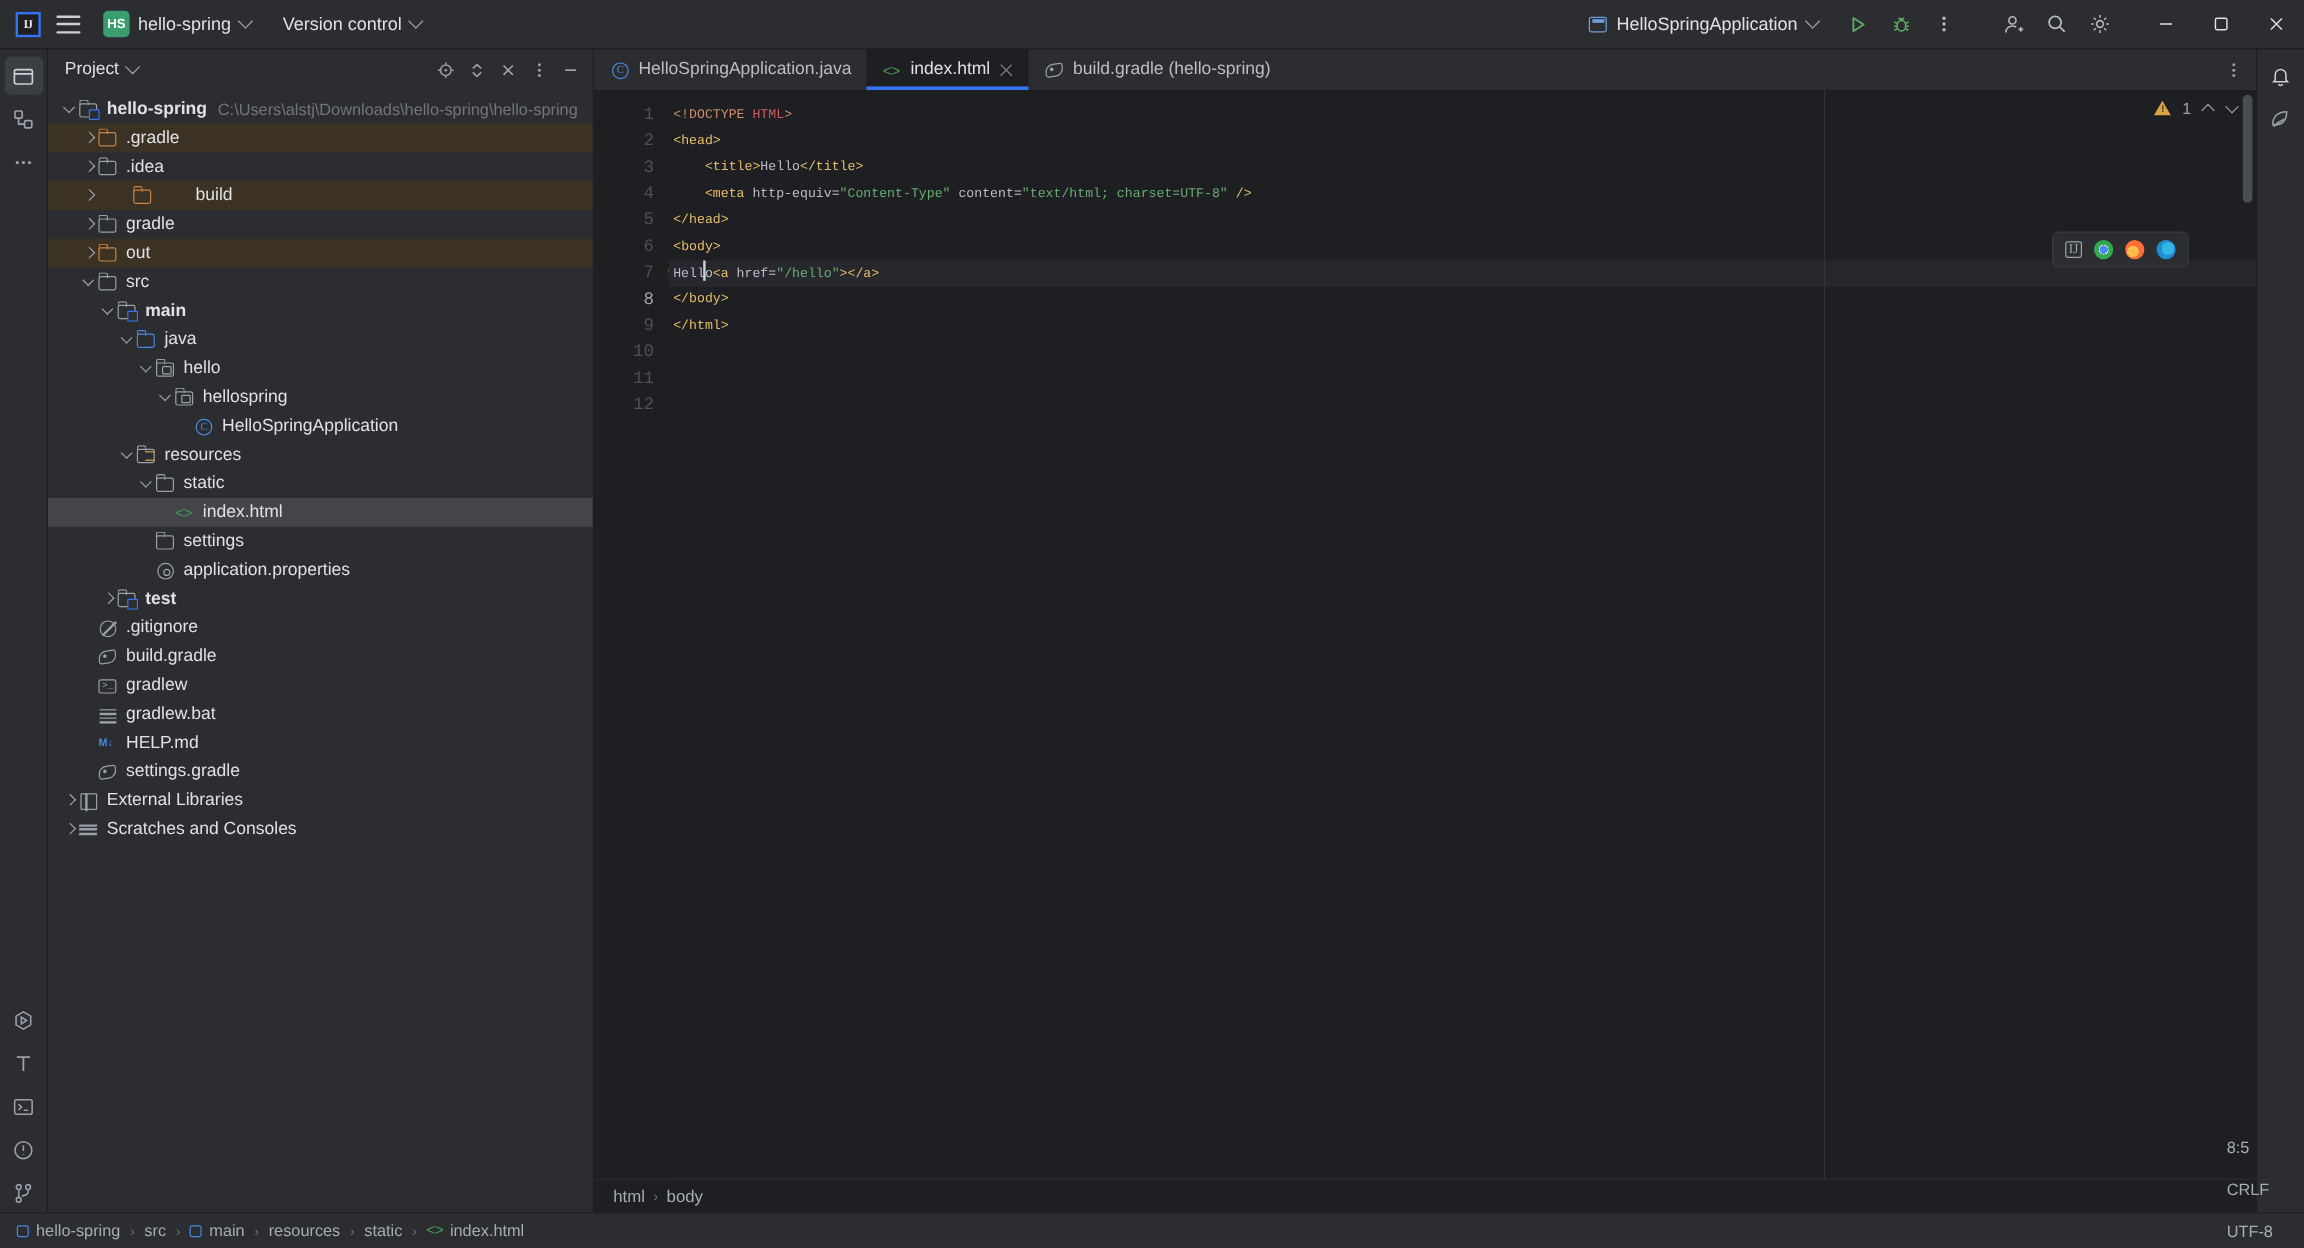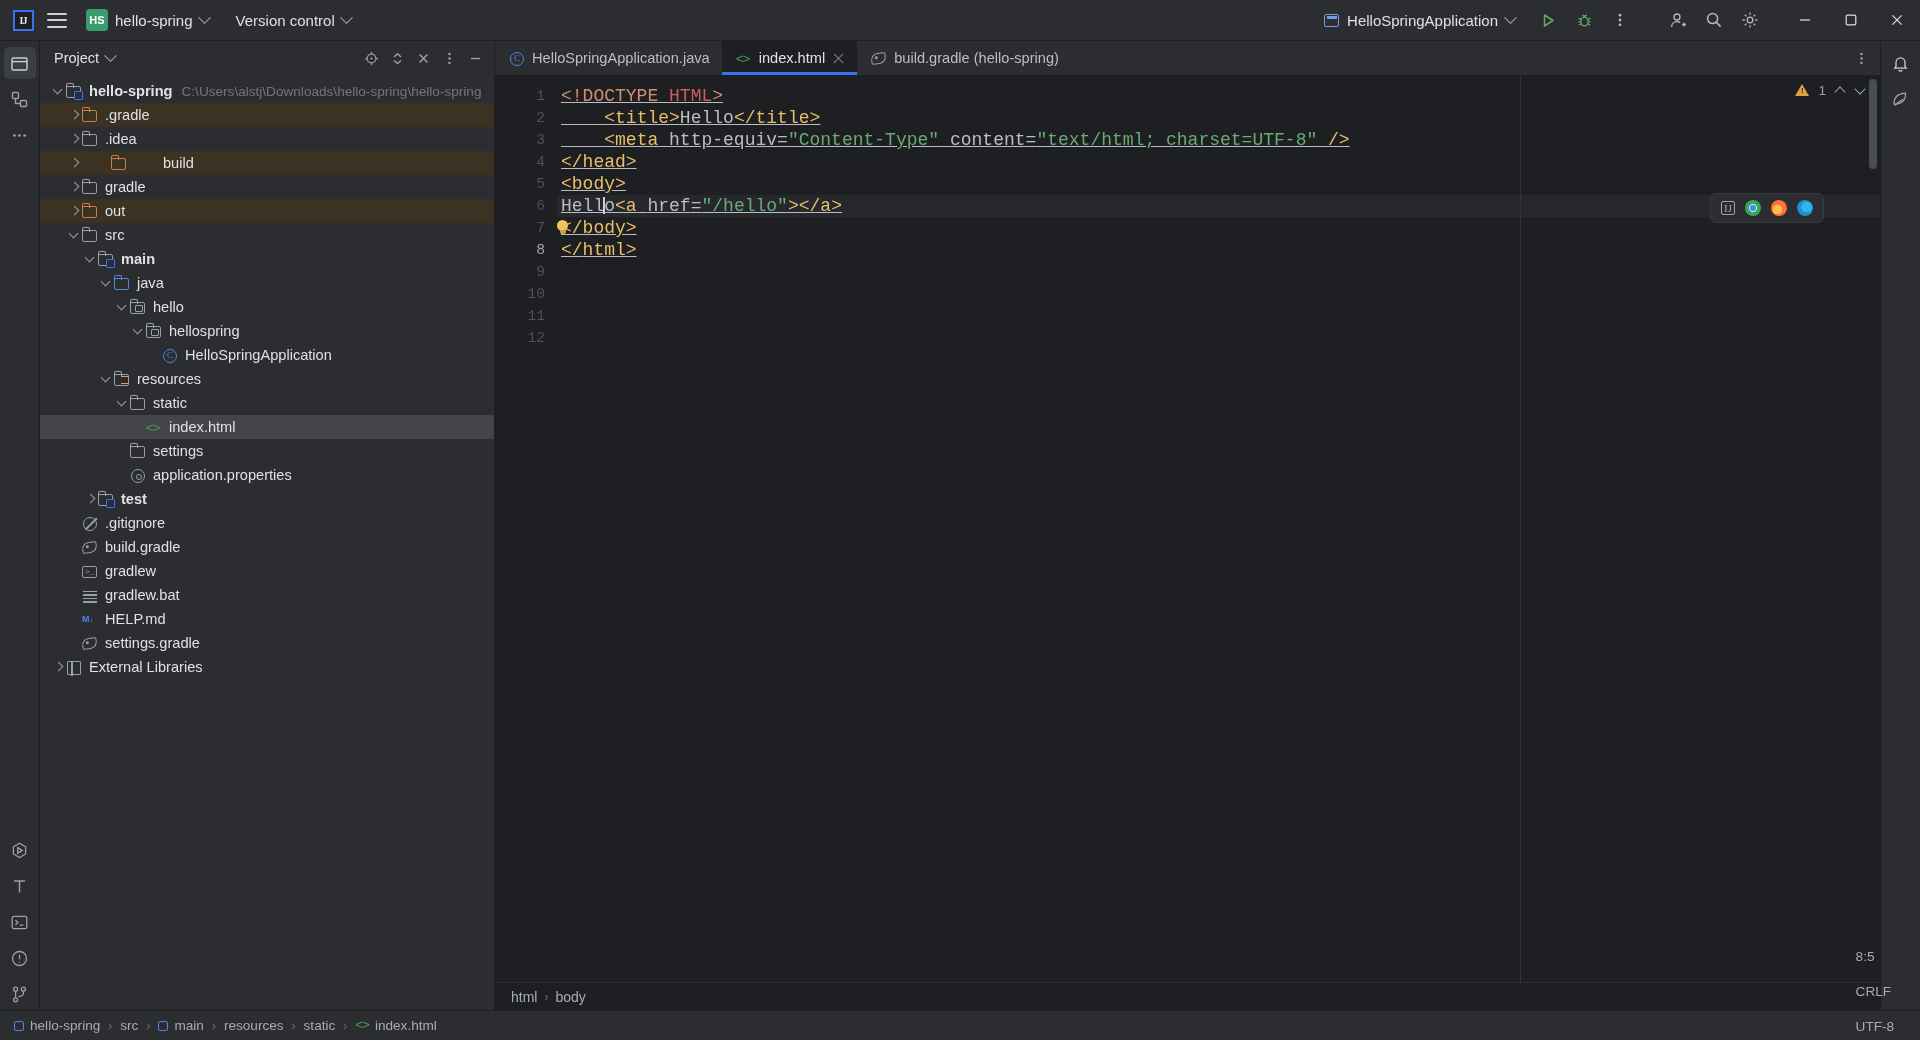--- a/index.html
+++ b/index.html
@@ -185,21 +185,21 @@
   .gutter .gline { height: 22px; line-height: 22px; padding-right: 12px; position: relative; }
   .gutter .gline.cur { color: #a1a3ab; }
   .bulb {
     position: absolute; right: -12px; top: 3px; width: 13px; height: 15px;
   }
   .bulb .glass { position:absolute; left:1px; top:0; width: 11px; height: 11px; border-radius: 50%; background: #f2c55c; }
   .bulb .base { position:absolute; left:3.5px; top:10px; width: 6px; height: 4px; background: #c9a047; border-radius: 0 0 2px 2px; }
 
   .code {
     flex: 1 1 auto; position: relative; padding-top: 10px; min-width: 0;
-    font-family: "Liberation Mono", monospace; font-size: 18px; color: #bcbec4; overflow: hidden; text-decoration: underline;
+    font-family: "Liberation Mono", monospace; font-size: 11px; color: #bcbec4; overflow: hidden;
   }
   .cl { height: 22px; line-height: 22px; white-space: pre; padding-left: 4px; }
   .cl.cur { background: #26282e; }
   .caret { display:inline-block; width: 0; border-left: 2px solid #cfd2d6; height: 17px; vertical-align: -3px; margin: 0 -1px; }
   .tg  { color: #e8bf6a; }   
   .at  { color: #bcbec4; }   
   .st  { color: #6aab73; }   
   .kw  { color: #cf8e6d; }   
   .dt  { color: #d05b5b; }   
   .txt { color: #bcbec4; }
@@ -637,20 +637,31 @@
               <span class="gradle-ico"></span>
             </span>
             <span class="label">settings.gradle</span>
           </div>
           <div class="row" style="padding-left: 12px;">
             <span class="arrow r"></span>
             <span class="ficon">
               <span class="lib-ico"></span>
             </span>
             <span class="label">External Libraries</span>
+          </div>
+          <div class="row" style="padding-left: 12px;">
+            <span class="arrow r"></span>
+            <span class="ficon">
+              <span class="scratch-ico">
+                <i></i>
+                <i></i>
+                <i></i>
+              </span>
+            </span>
+            <span class="label">Scratches and Consoles</span>
           </div>
         </div>
     </div>
 
     <div class="editor-col">
 
       <div class="tabbar" id="tabbar">
         <div class="tab">
             <span class="ficon" style="width: 16px; flex: 0 0 16px; margin-right: 0px; height: 16px;">
               <span class="cls-ico">C</span>
@@ -695,20 +706,21 @@
               </span></div>
             <div class="gline cur">8</div>
             <div class="gline">9</div>
             <div class="gline">10</div>
             <div class="gline">11</div>
             <div class="gline">12</div>
           </div>
         <div class="code" id="code">
           <div class="guide" style="left:963px"></div>
         <div class="cl"><span class="kw">&lt;!DOCTYPE</span> <span class="dt">HTML</span><span class="kw">&gt;</span></div>
+            <div class="cl"><span class="tg">&lt;</span><span class="tg">head</span><span class="tg">&gt;</span></div>
             <div class="cl">    <span class="tg">&lt;</span><span class="tg">title</span><span class="tg">&gt;</span><span class="txt">Hello</span><span class="tg">&lt;/title</span><span class="tg">&gt;</span><span class="txt"></span></div>
             <div class="cl">    <span class="tg">&lt;</span><span class="tg">meta</span> <span class="at">http-equiv</span>=<span class="st">"Content-Type"</span> <span class="at">content</span>=<span class="st">"text/html; charset=UTF-8"</span> <span class="tg">/&gt;</span></div>
             <div class="cl"><span class="tg">&lt;/</span><span class="tg">head</span><span class="tg">&gt;</span></div>
             <div class="cl"><span class="tg">&lt;</span><span class="tg">body</span><span class="tg">&gt;</span></div>
             <div class="cl cur"><span class="txt">Hell</span><span class="caret"></span><span class="txt">o</span><span class="txt"></span><span class="tg">&lt;a</span> <span class="at">href</span>=<span class="st">"/hello"</span><span class="tg">&gt;</span><span class="txt"></span><span class="tg">&lt;/a</span><span class="tg">&gt;</span><span class="txt"></span></div>
             <div class="cl"><span class="tg">&lt;/</span><span class="tg">body</span><span class="tg">&gt;</span></div>
             <div class="cl"><span class="tg">&lt;/</span><span class="tg">html</span><span class="tg">&gt;</span></div>
             <div class="cl"></div>
             <div class="cl"></div>
           </div>

